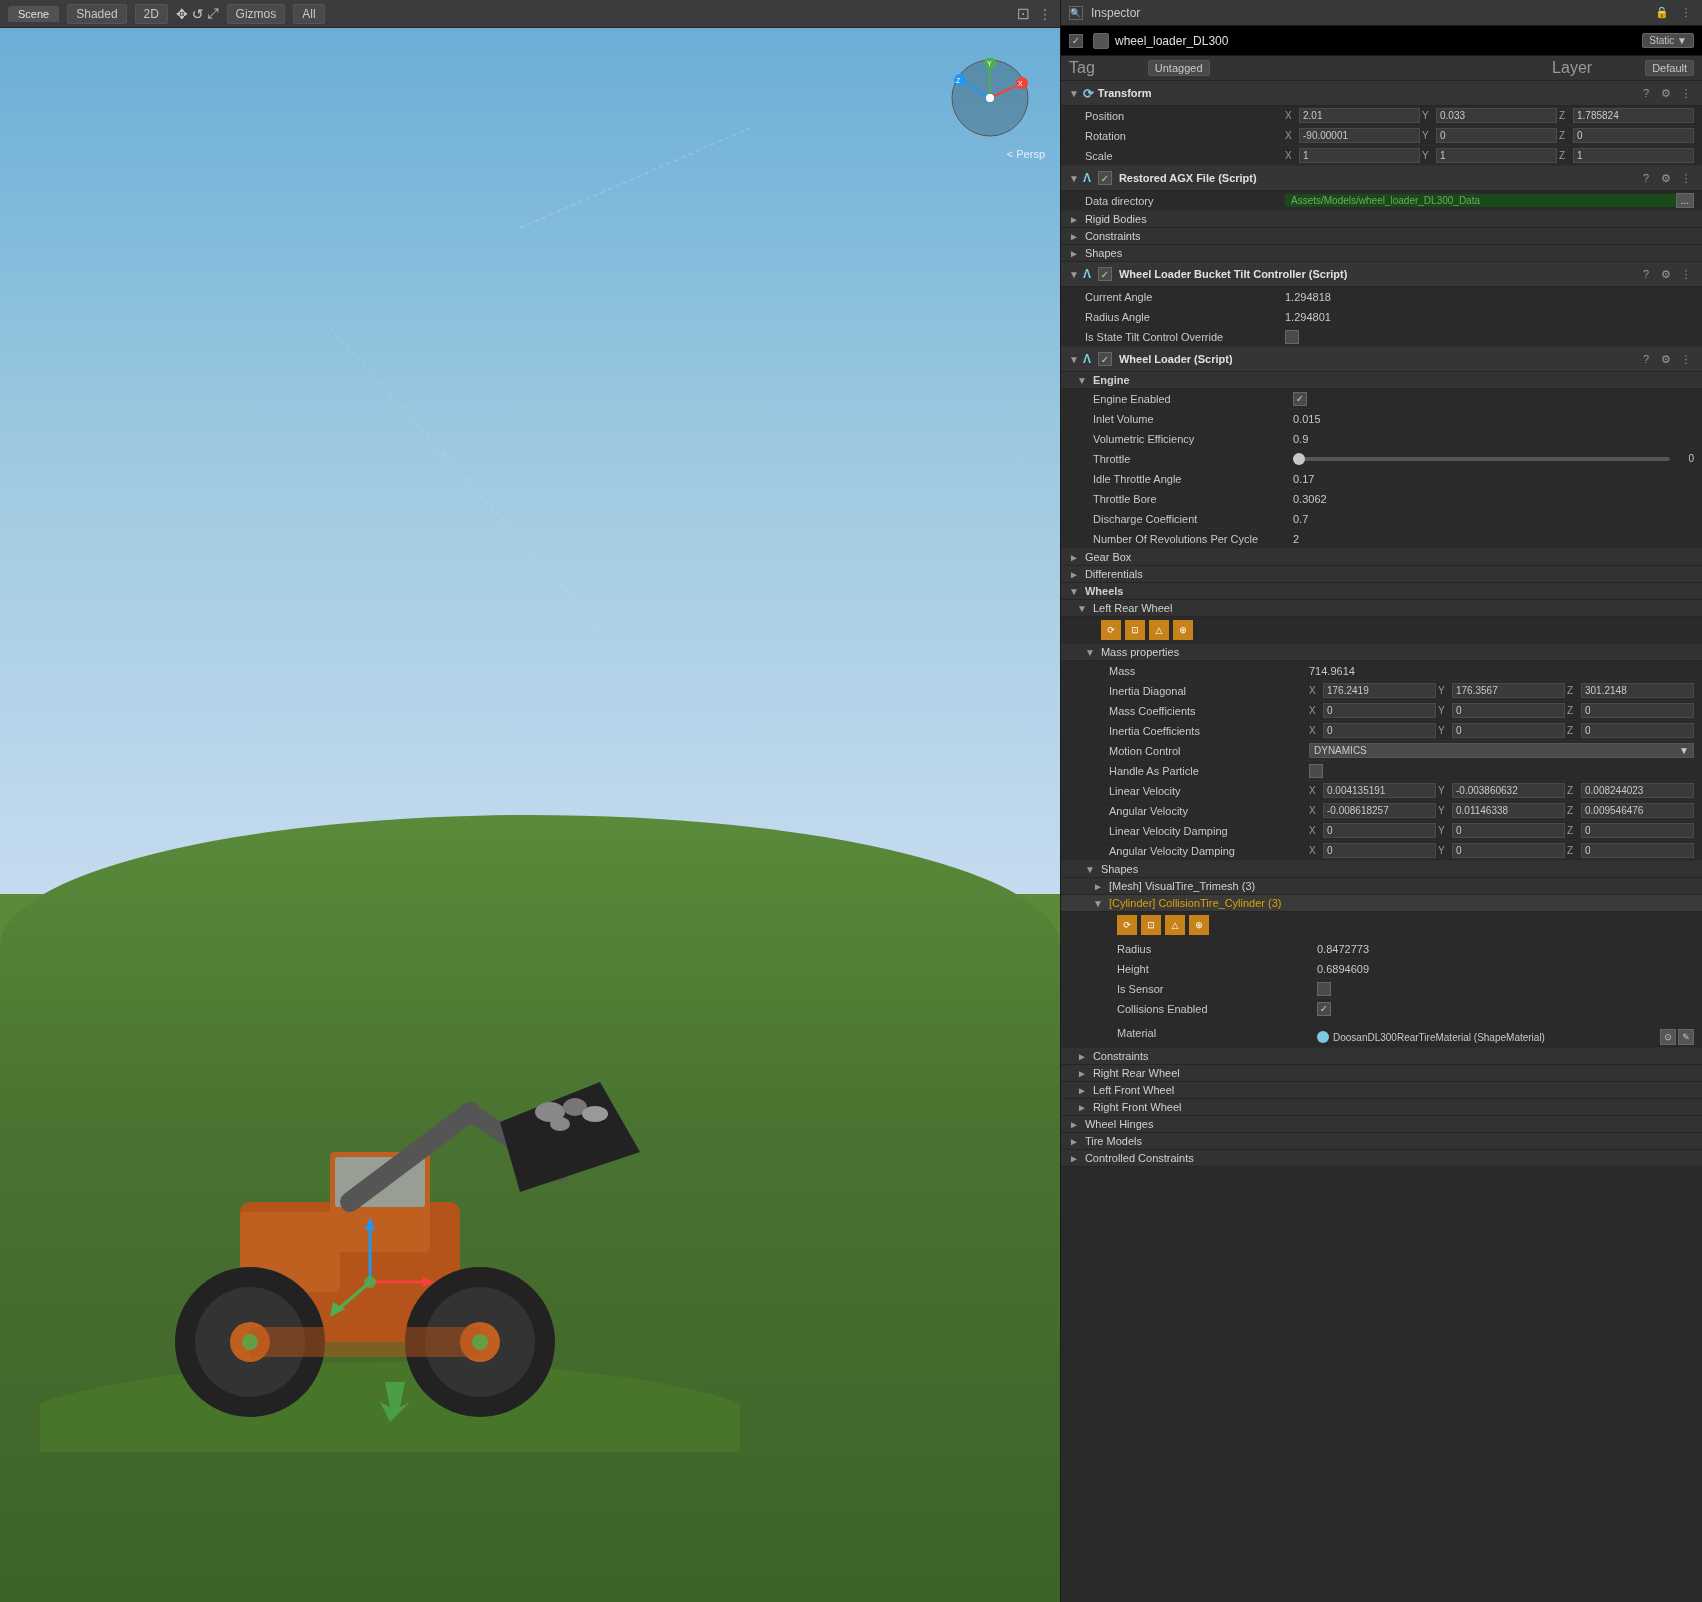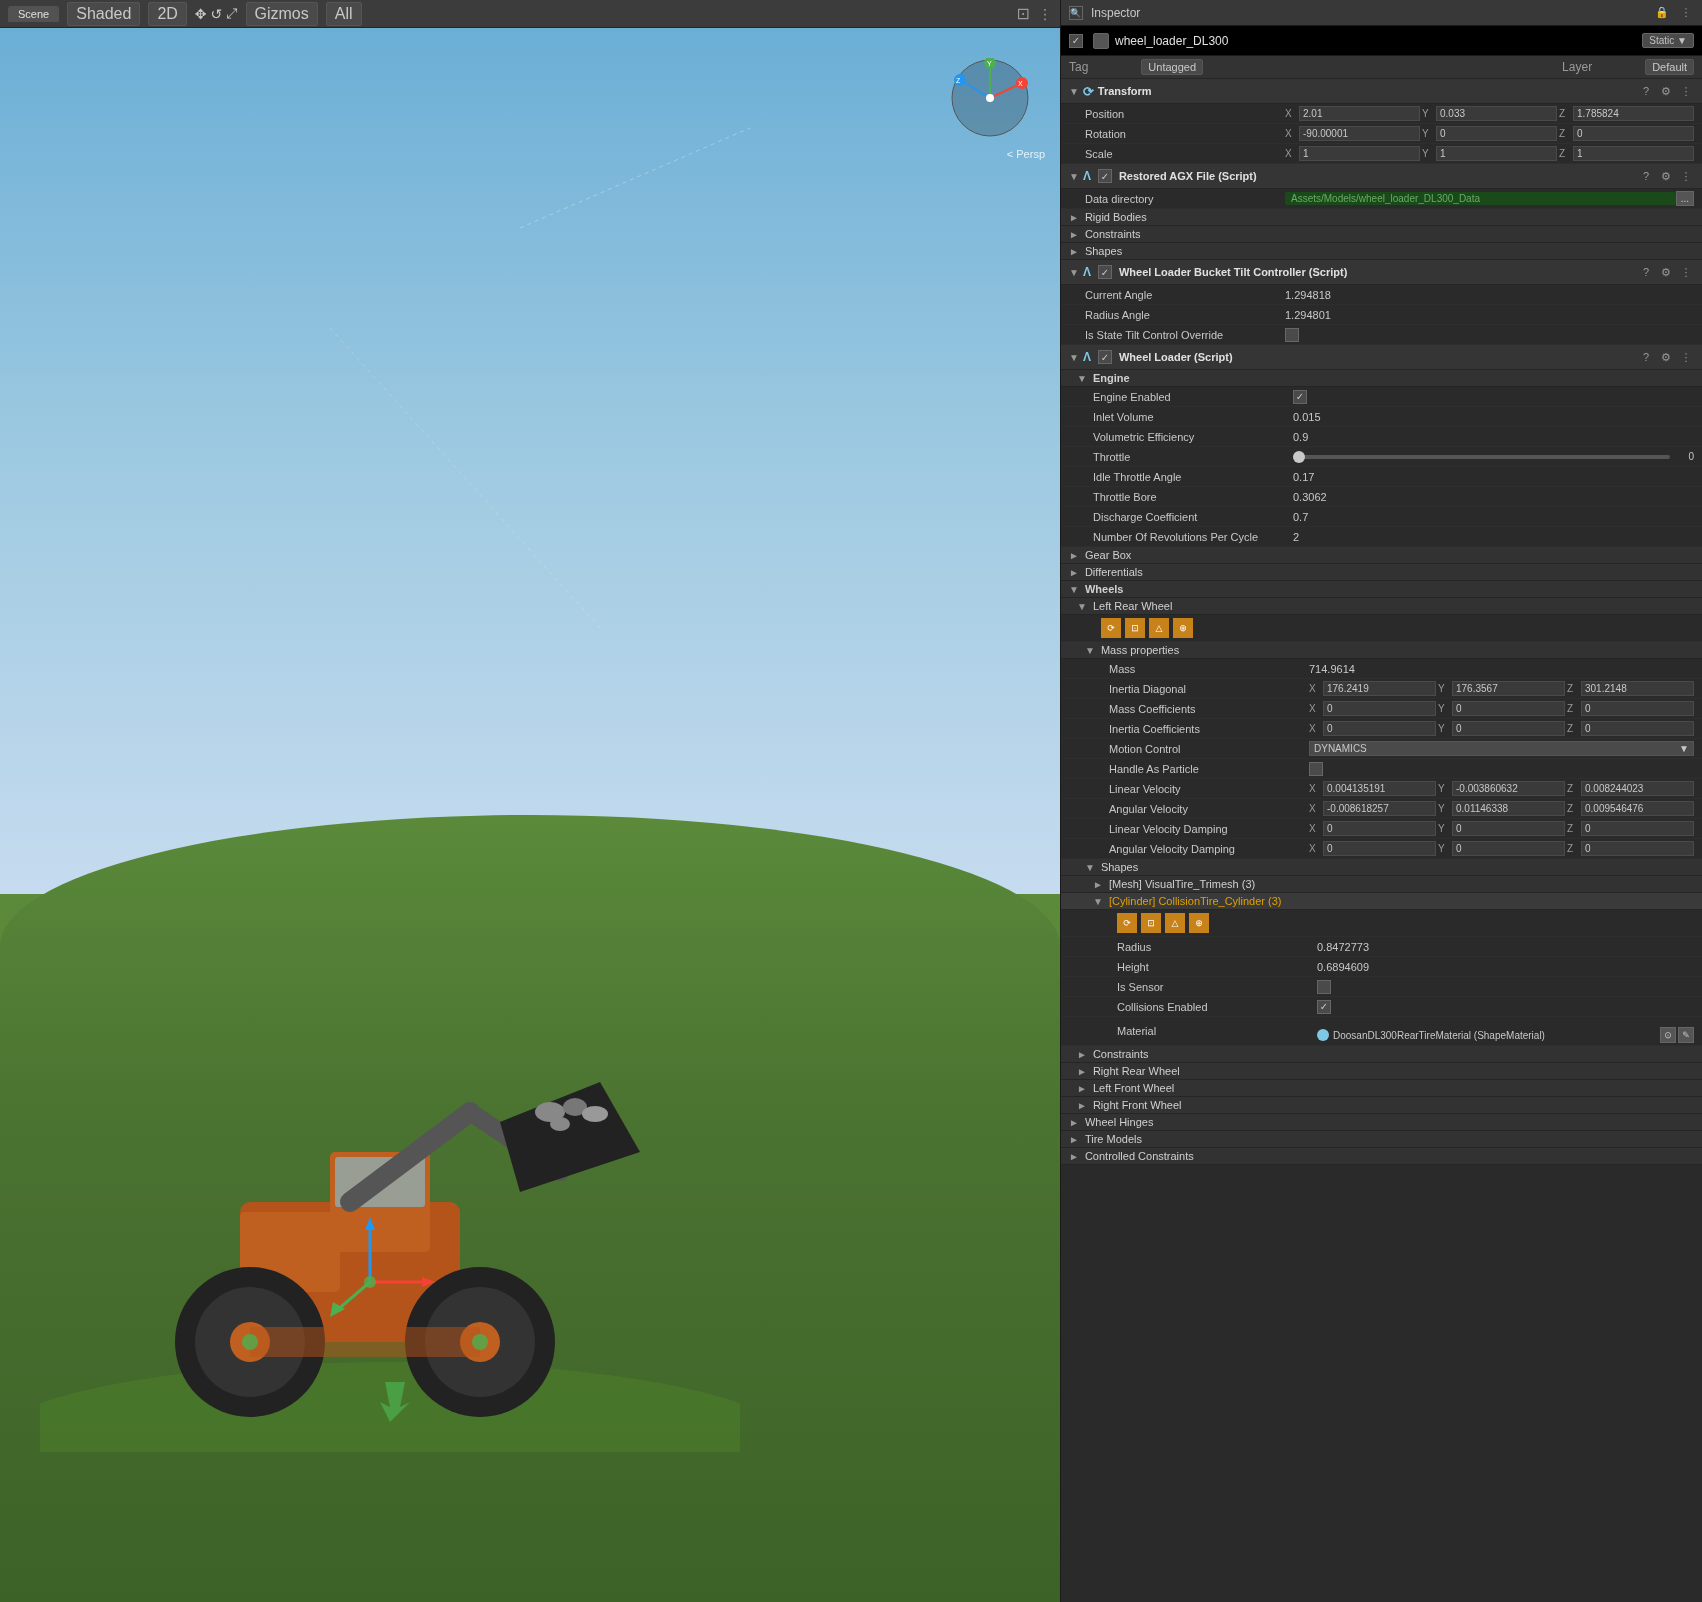--- a/index.html
+++ b/index.html
@@ -40,21 +40,21 @@
       border-radius: 3px 3px 0 0;
       color: #e0e0e0;
       font-size: 11px;
     }
 
     .toolbar-btn {
       background: #4a4a4a;
       border: 1px solid #555;
       color: #c8c8c8;
       padding: 2px 8px;
-      font-size: 16px;
+      font-size: 12px;
       border-radius: 2px;
       cursor: pointer;
     }
 
     #scene-viewport {
       width: 1060px;
       height: 1574px;
       position: relative;
       overflow: hidden;
       background: linear-gradient(180deg, #87CEEB 0%, #87CEEB 40%, #5a8a3a 55%, #4a7a2a 100%);
@@ -172,21 +172,21 @@
 
     .tag-layer-row {
       background: #333;
       padding: 3px 8px;
       display: flex;
       align-items: center;
       gap: 8px;
       border-bottom: 1px solid #252525;
     }
 
-    .tag-label { color: #999; font-size: 12px; }
+    .tag-label { color: #999; font-size: 16px; }
     .tag-value {
       background: #4a4a4a;
       border: 1px solid #555;
       padding: 1px 6px;
       color: #c8c8c8;
       font-size: 11px;
       border-radius: 2px;
       cursor: pointer;
       margin-left: 45px;
     }

